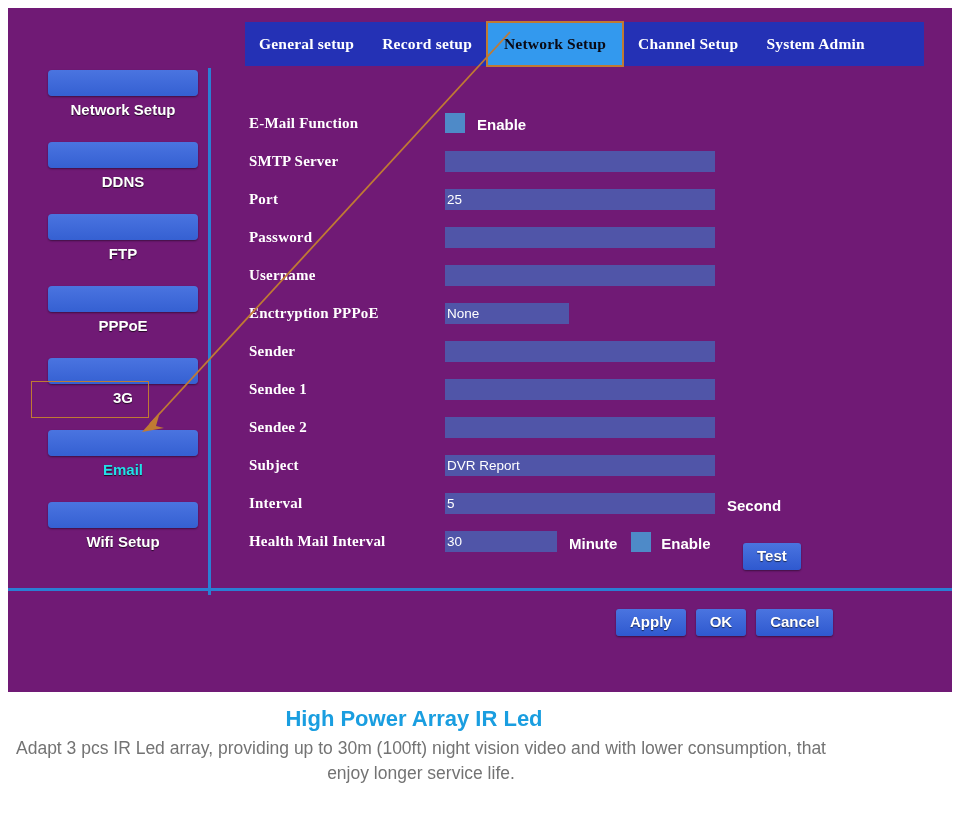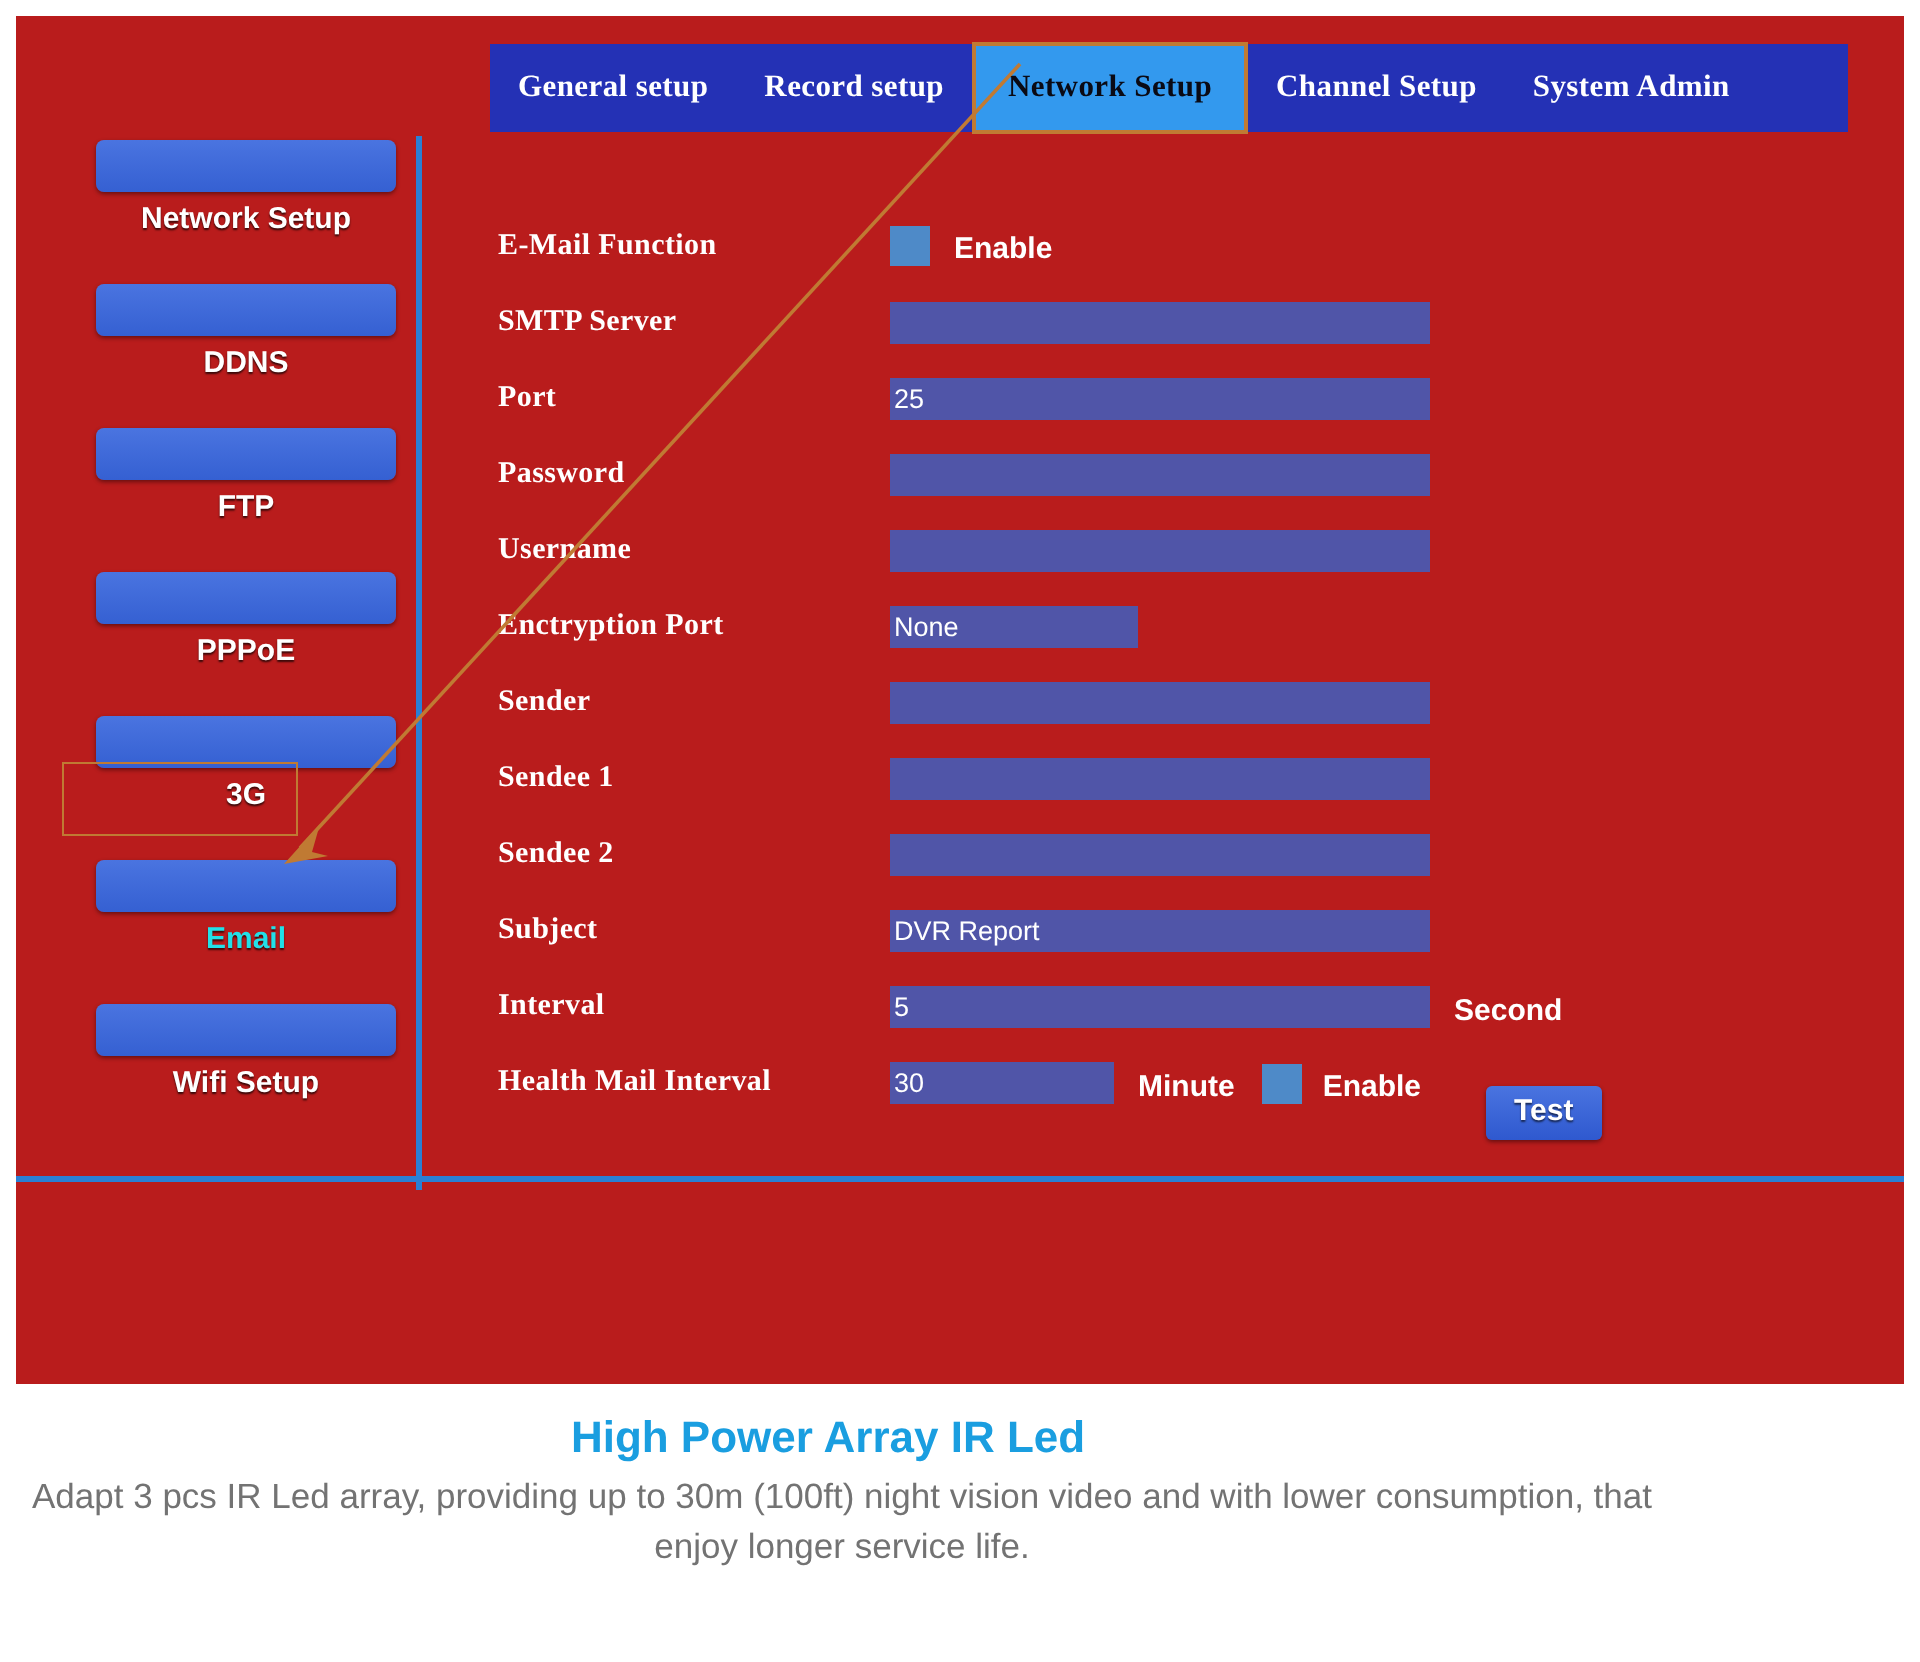--- a/index.html
+++ b/index.html
@@ -12,21 +12,21 @@
     overflow: hidden;
   }
 
   #root { position: relative; width: 960px; height: 831px; background:#fff; }
 
   
   .dvr-panel {
     position: absolute;
     left: 8px; top: 8px;
     width: 944px; height: 684px;
-    background: #b91c1c;
+    background: #701a75;
     overflow: hidden;
   }
 
   
   .tabbar {
     position: absolute;
     left: 237px; top: 14px;
     width: 679px; height: 44px;
     background: #2431b5;
     display: flex;
@@ -279,21 +279,21 @@
             <div class="tbox w-wide"></div>
           </div>
         </div>
         <div class="frow">
           <div class="flabel">Username</div>
           <div class="fctl">
             <div class="tbox w-wide"></div>
           </div>
         </div>
         <div class="frow">
-          <div class="flabel">Enctryption Port</div>
+          <div class="flabel">Enctryption PPPoE</div>
           <div class="fctl">
             <div class="tbox w-drop">None</div>
           </div>
         </div>
         <div class="frow">
           <div class="flabel">Sender</div>
           <div class="fctl">
             <div class="tbox w-wide"></div>
           </div>
         </div>
@@ -330,20 +330,25 @@
             <div class="cbox" style="margin-left: 14px;"></div>
             <div class="suffix tight">Enable</div>
           </div>
         </div>
       </div>
 
     <div class="test-wrap">
       <button class="btn">Test</button>
     </div>
 
+    <div class="footer-btns">
+      <button class="btn">Apply</button>
+      <button class="btn">OK</button>
+      <button class="btn">Cancel</button>
+    </div>
 
     <svg class="arrow-svg" viewBox="0 0 944 684">
       <line x1="502" y1="24" x2="142" y2="416" stroke="#c07a33" stroke-width="1.8"></line>
       <polygon points="134,424 152,404 148,418 156,420" fill="#c07a33"></polygon>
     </svg>
 
   </div>
 
   <div class="caption">
     <div class="cap-title">High Power Array IR Led</div>

